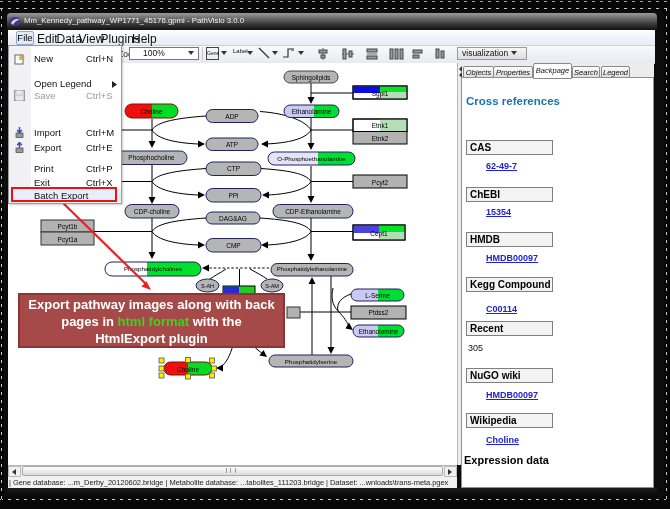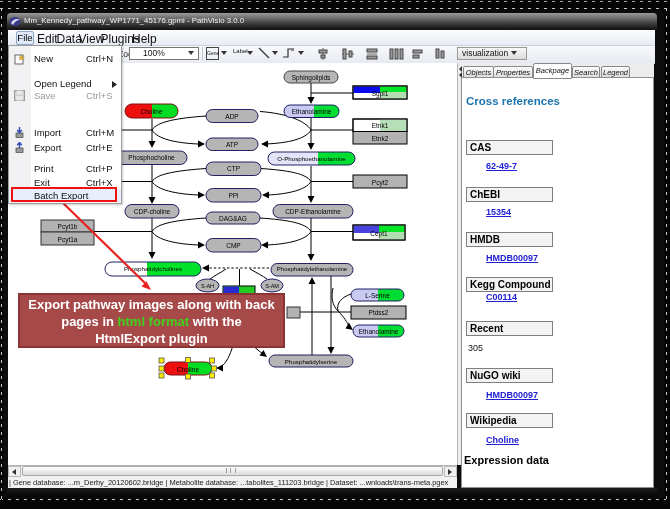--- a/index.html
+++ b/index.html
@@ -312,21 +312,21 @@
 <div class="abs tab" style="left:601px;top:66px;width:27px;height:11px;line-height:11px">Legend</div>
 <div class="abs" id="rcontent"></div>
 <div class="abs" style="left:466px;top:95px;font-size:11.5px;font-weight:bold;color:#1b74ad">Cross references</div>
 <div class="sechead" style="top:140px">CAS</div>
 <div class="slink" style="top:161px">62-49-7</div>
 <div class="sechead" style="top:187px">ChEBI</div>
 <div class="slink" style="top:207px">15354</div>
 <div class="sechead" style="top:232px">HMDB</div>
 <div class="slink" style="top:253px">HMDB00097</div>
 <div class="sechead" style="top:277px">Kegg Compound</div>
-<div class="slink" style="top:292px">C00114</div>
+<div class="slink" style="top:304px">C00114</div>
 <div class="sechead" style="top:321px">Recent</div>
 <div class="abs" style="left:468px;top:343px;font-size:9px;color:#111">305</div>
 <div class="sechead" style="top:368px">NuGO wiki</div>
 <div class="slink" style="top:390px">HMDB00097</div>
 <div class="sechead" style="top:413px">Wikipedia</div>
 <div class="slink" style="top:435px">Choline</div>
 <div class="abs" style="left:464px;top:454px;font-size:11px;font-weight:bold;color:#000">Expression data</div>
 
 <div class="abs" id="hscroll"></div>
 <div class="abs" style="left:8px;top:466px;width:13px;height:11px;background:#f0f0f0;border:1px solid #bbb;box-sizing:border-box"></div>

